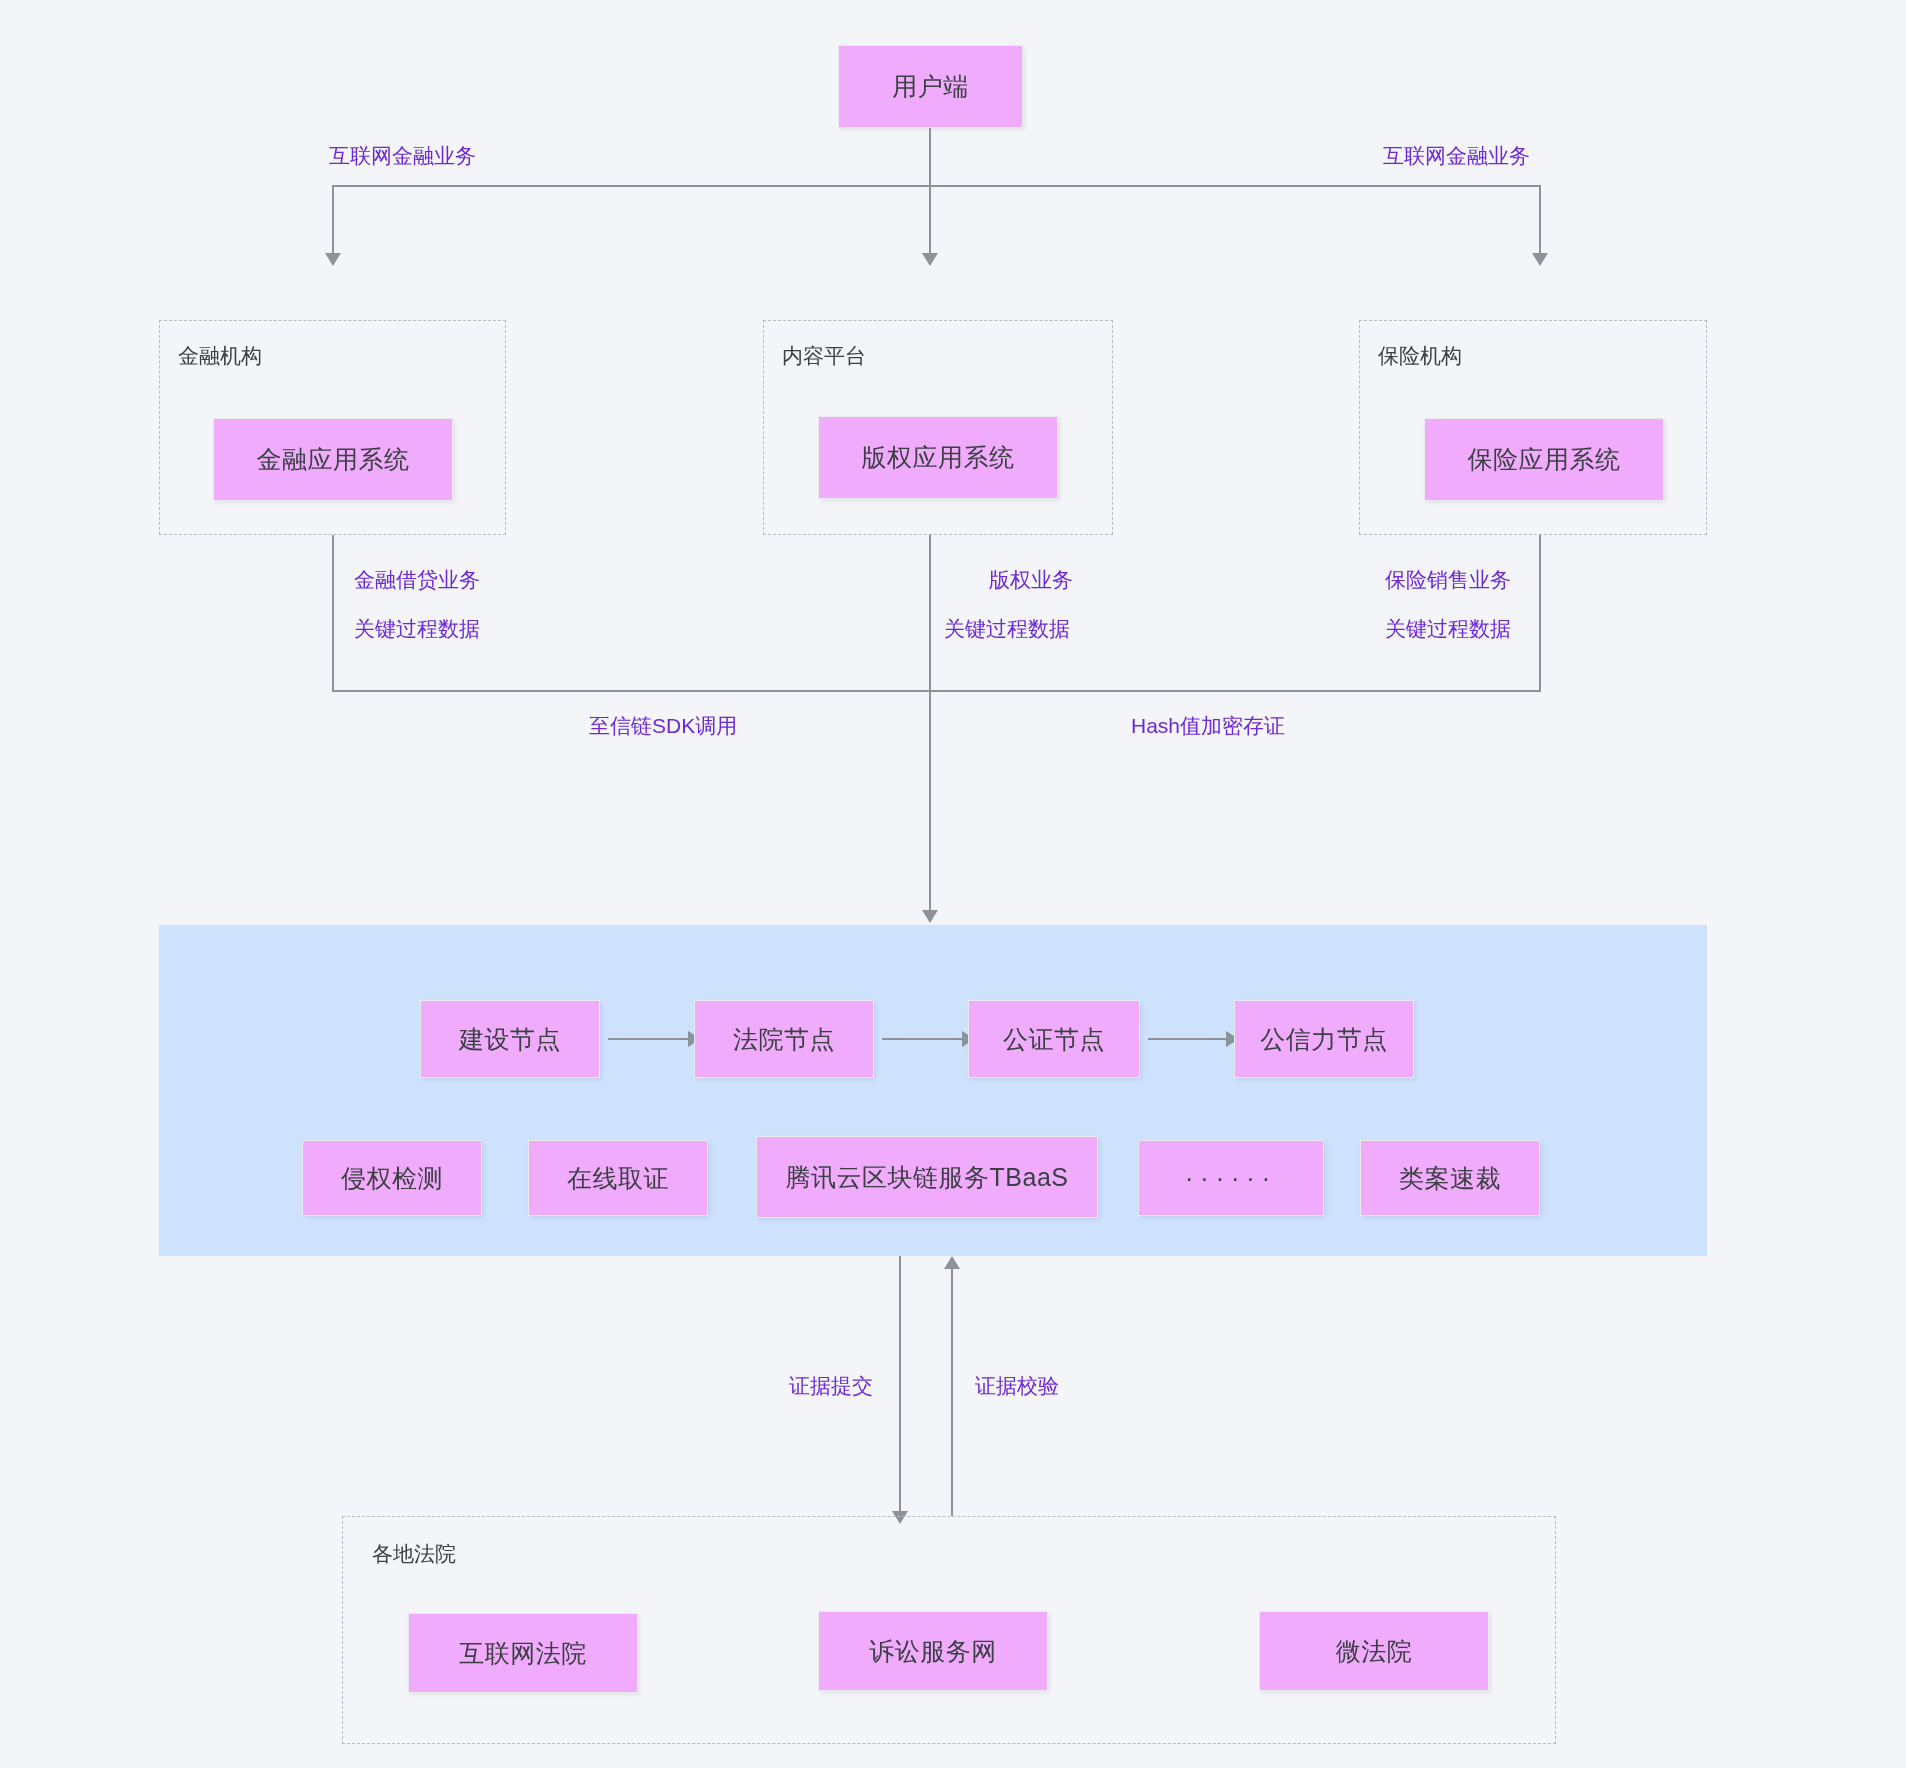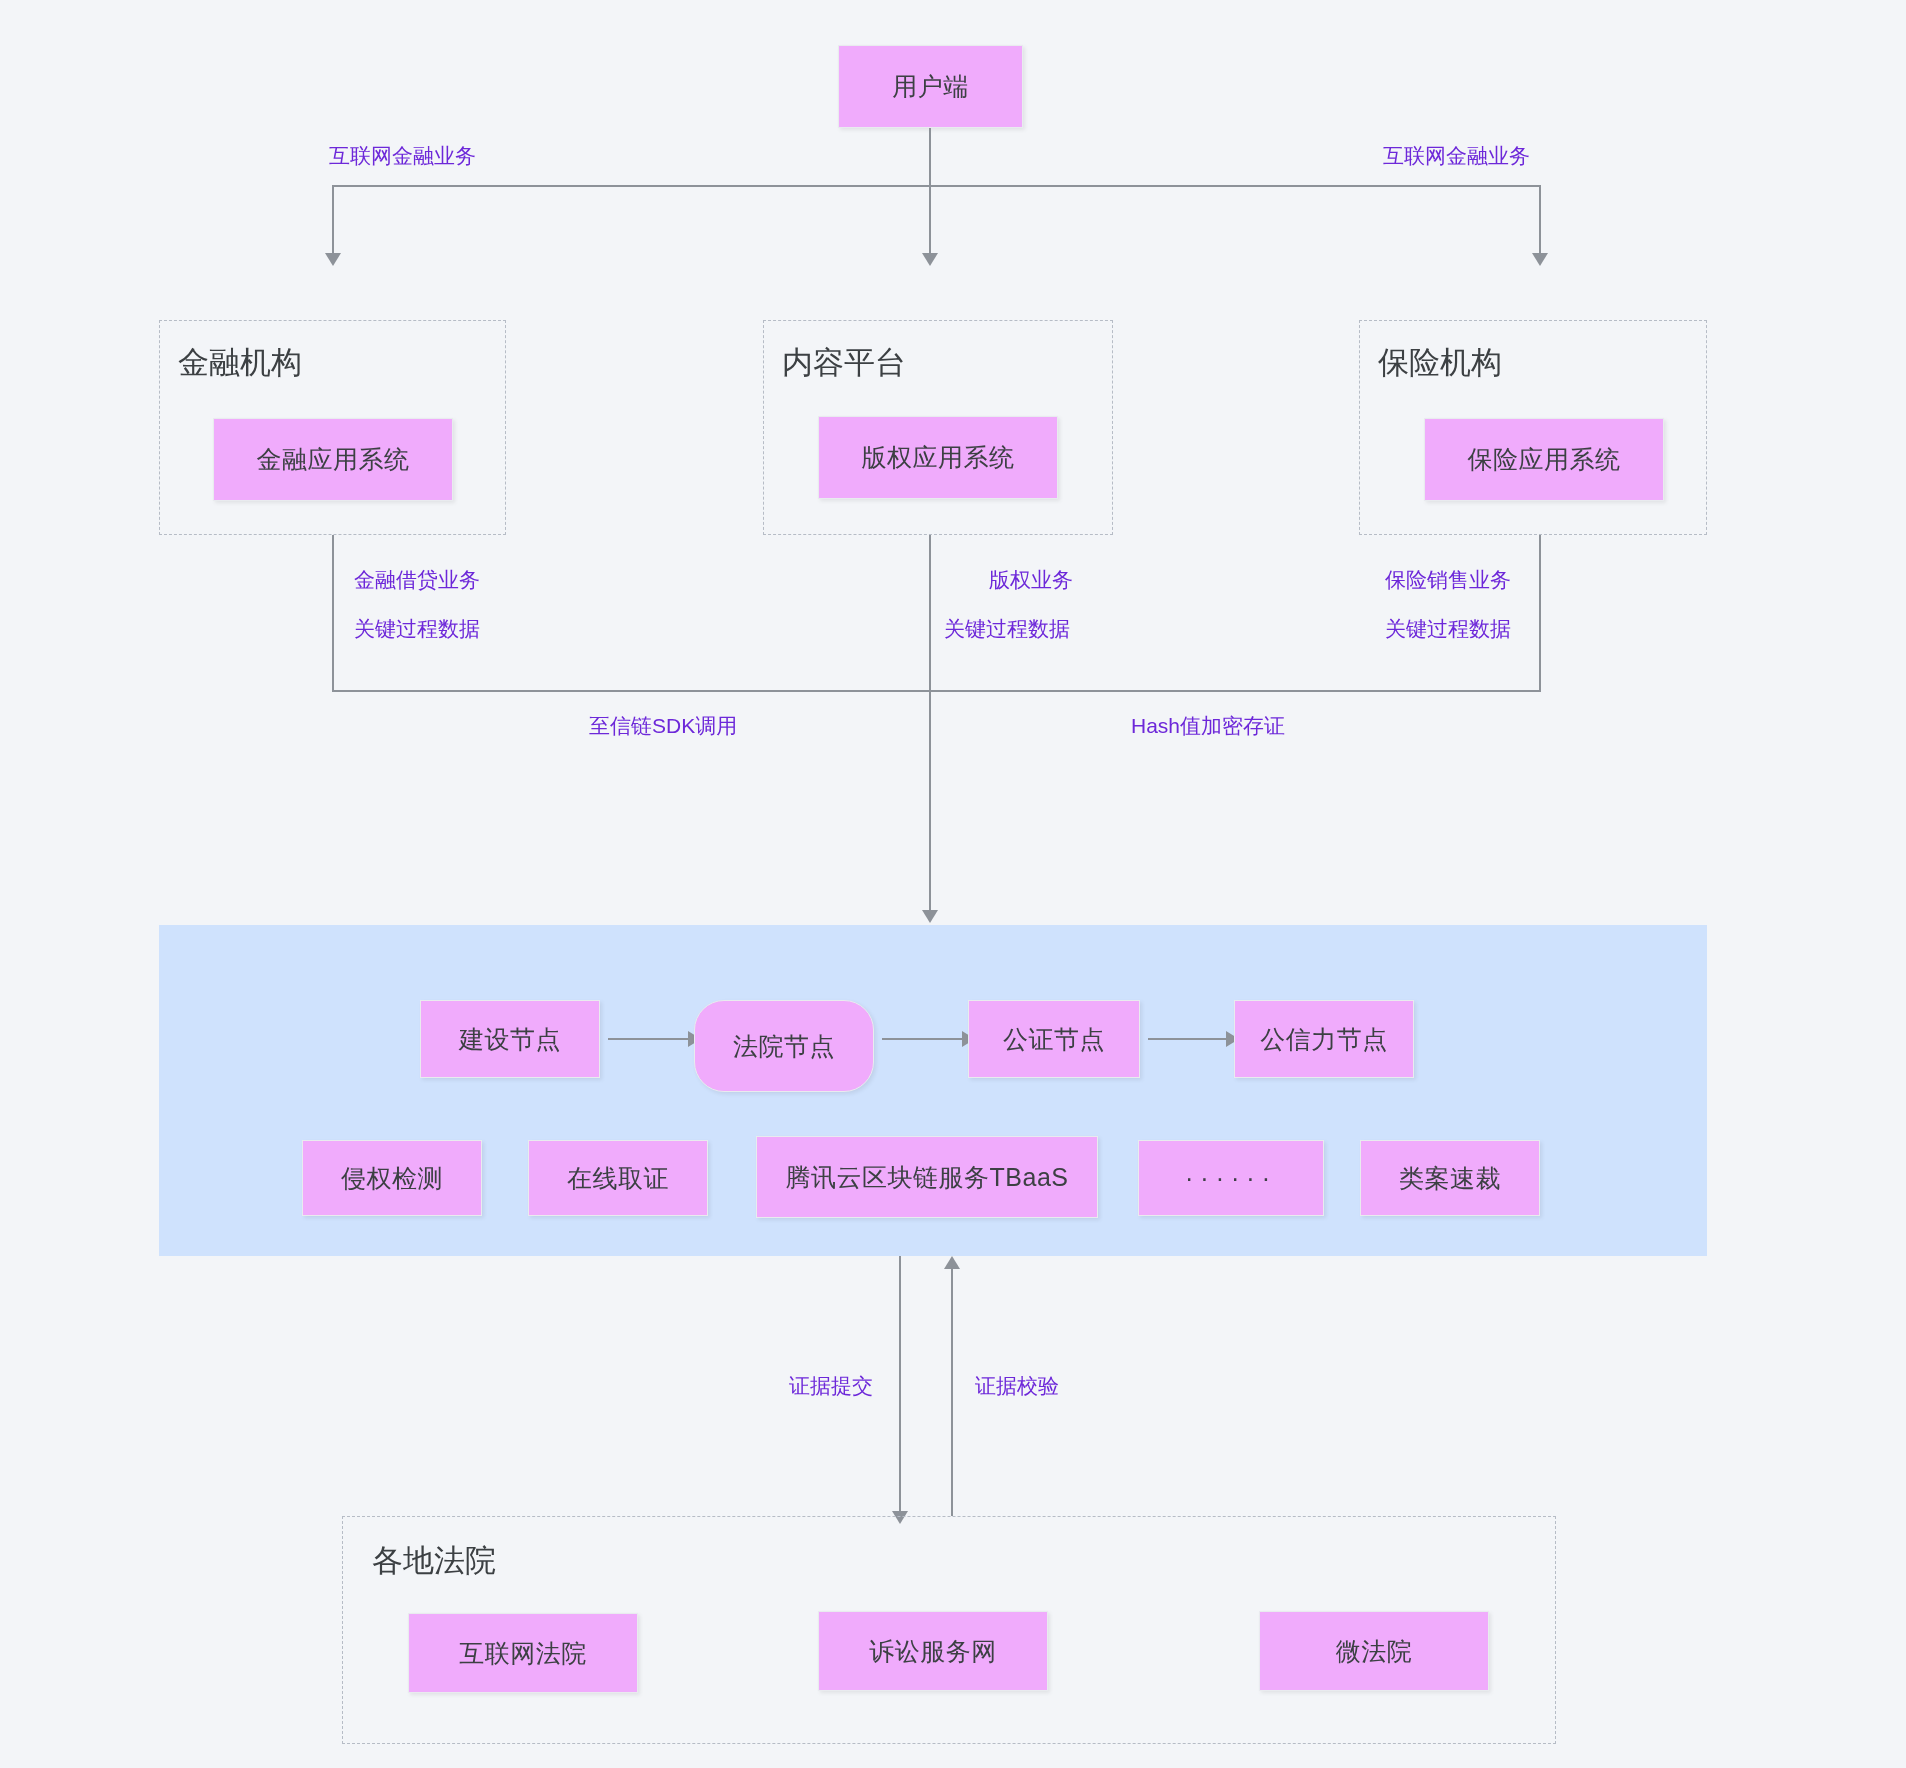--- a/index.html
+++ b/index.html
@@ -25,21 +25,21 @@
   }
   
   .dashed {
     position: absolute;
     border: 1.5px dashed #b6bcc6;
     background: transparent;
   }
   .group-title {
     position: absolute;
     color: #3c4043;
-    font-size: 31px;
+    font-size: 21px;
     white-space: nowrap;
   }
   
   .elabel {
     position: absolute;
     color: #6d28d9;
     font-size: 21px;
     white-space: nowrap;
   }
   
@@ -135,21 +135,21 @@
   <div class="elabel" style="left:1131px; top:712px;">Hash值加密存证</div>
 
   <div id="chain-panel" style="left:159px; top:925px; width:1548px; height:331px;"></div>
 
   <div class="card" style="left:420px; top:1000px; width:180px; height:78px;">
     <span>建设节点</span>
   </div>
   <div class="hline" style="left:608px; top:1038px; width:80px;"></div>
   <div class="arrow-right" style="left:688px; top:1031px;"></div>
 
-  <div class="card" style="left:694px; top:1000px; width:180px; height:92px;border-radius:30px;">
+  <div class="card" style="left:694px; top:1000px; width:180px; height:78px;">
     <span>法院节点</span>
   </div>
   <div class="hline" style="left:882px; top:1038px; width:80px;"></div>
   <div class="arrow-right" style="left:962px; top:1031px;"></div>
 
   <div class="card" style="left:968px; top:1000px; width:172px; height:78px;">
     <span>公证节点</span>
   </div>
   <div class="hline" style="left:1148px; top:1038px; width:78px;"></div>
   <div class="arrow-right" style="left:1226px; top:1031px;"></div>

